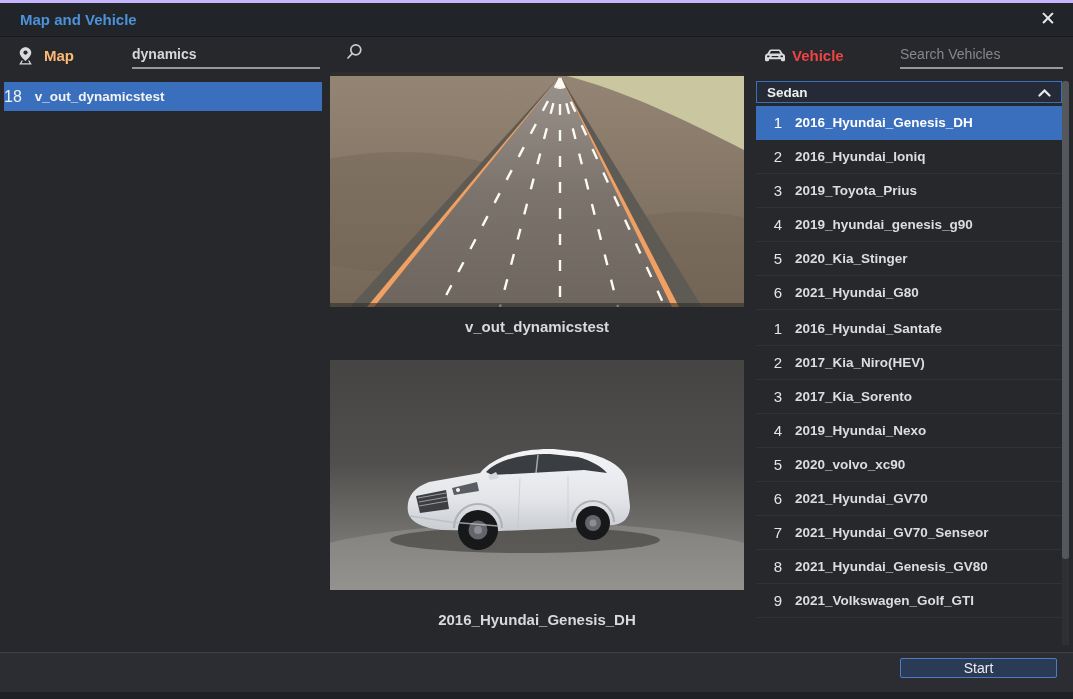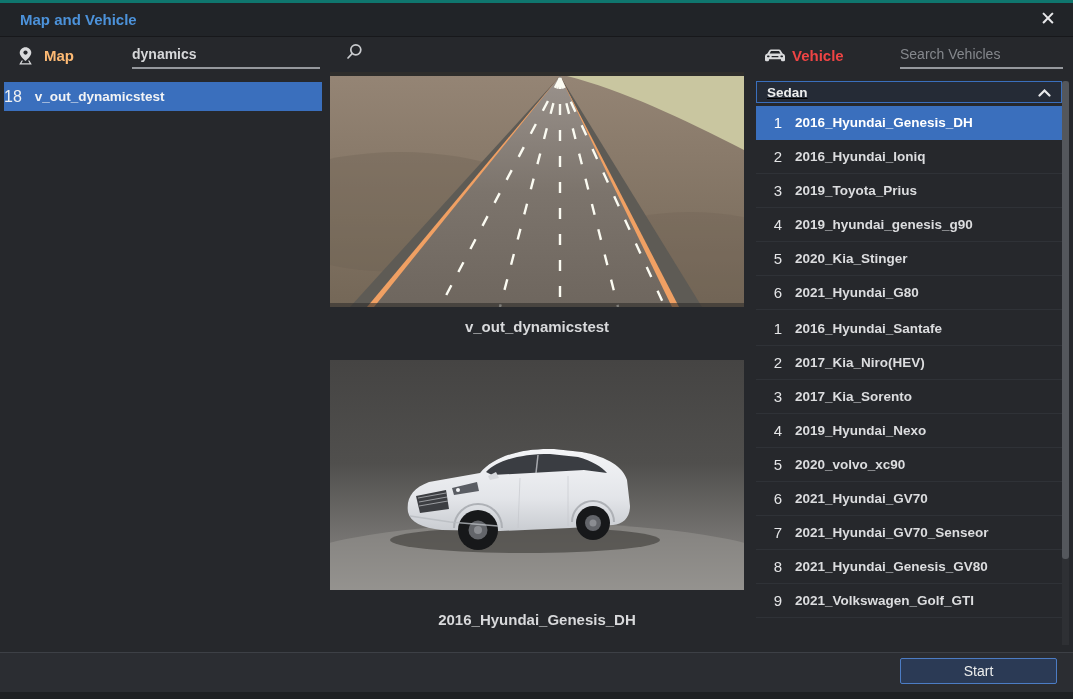--- a/index.html
+++ b/index.html
@@ -2,21 +2,21 @@
 <html><head>
 <meta charset="utf-8">
 <style>
   * { margin:0; padding:0; box-sizing:border-box; }
   html,body { width:1073px; height:699px; overflow:hidden; background:#26282c;
               font-family:"Liberation Sans", sans-serif; }
   .window { position:relative; width:1073px; height:699px; background:#26282c; }
 
   
   .titlebar { position:absolute; left:0; top:0; width:1073px; height:37px;
-              background:#212428; border-top:3px solid #0f766e;
+              background:#212428; border-top:3px solid #c4b5fd;
               border-bottom:1px solid #17181b; display:flex; align-items:center; }
   .titlebar .title { margin-left:20px; font-size:15px; font-weight:bold; color:#4c92da; }
   .close-btn { position:absolute; right:12px; top:6px; width:26px; height:26px;
                background:transparent; border:none; cursor:pointer; color:#e8e9eb;
                font-size:19px; line-height:26px; text-align:center; padding:0; }
 
   
   .icon { display:inline-block; }
   .map-header-icon { position:absolute; left:16px; top:46px; }
   .map-header-label { position:absolute; left:44px; top:47px; font-size:15px;
@@ -47,42 +47,42 @@
   .car-preview-label { top:611px; }
 
   
   .veh-header-icon { position:absolute; left:764px; top:48px; }
   .veh-header-label { position:absolute; left:792px; top:47px; font-size:15px;
                       font-weight:bold; color:#ef4444; }
   .vehicle-list { position:absolute; left:756px; top:81px; width:306px; height:564px;
                   overflow:hidden; }
   .vsection { height:22px; border:1px solid #3a6fbd; background:#252b36;
               display:flex; align-items:center; padding:8px 10px; cursor:pointer;
-              margin-bottom:3px;text-decoration:underline; }
+              margin-bottom:3px; }
   .vsection .slabel { font-size:13.5px; font-weight:bold; color:#eceded; }
   .vsection .chev { margin-left:auto; }
   .vrow { height:34px; display:flex; align-items:center;
           border-bottom:1px solid #2f3237; cursor:pointer; }
   .vrow .idx { width:26px; text-align:right; font-size:15px; color:#e4e5e7; }
   .vrow .name { margin-left:13px; font-size:13.5px; font-weight:600; color:#dcdddf; }
   .vrow.selected { background:#3a6fbd; border-bottom:1px solid #3a6fbd; }
   .vrow.selected .idx, .vrow.selected .name { color:#ffffff; }
   .sedan-group { margin-bottom:2px; }
 
   .vscrollbar { position:absolute; left:1062px; top:81px; width:7px; height:564px;
                 background:#2e3034; }
   .vscroll-thumb { position:absolute; left:0; top:0; width:7px; height:478px;
                    background:#54575c; border-radius:3px; cursor:grab; }
 
   
   .footer { position:absolute; left:0; top:652px; width:1073px; height:40px;
             background:#2b2d32; border-top:1px solid #3d4046; }
   .bottom-strip { position:absolute; left:0; top:692px; width:1073px; height:7px;
                   background:#1e2023; }
-  .start-btn { position:absolute; left:900px; top:658px; width:157px; height:26px;
+  .start-btn { position:absolute; left:900px; top:658px; width:157px; height:20px;
                background:#2b3a55; border:1px solid #4c7cc4; border-radius:2px;
                color:#eceded; font-size:14px; font-family:"Liberation Sans", sans-serif;
                cursor:pointer; }
 </style>
 </head>
 <body>
 
 <div class="window">
 
   <div class="titlebar">

